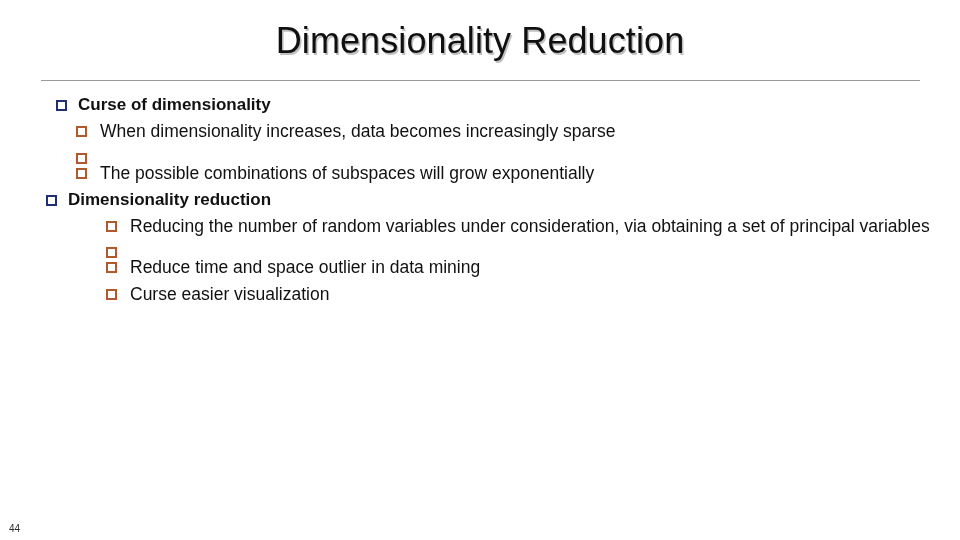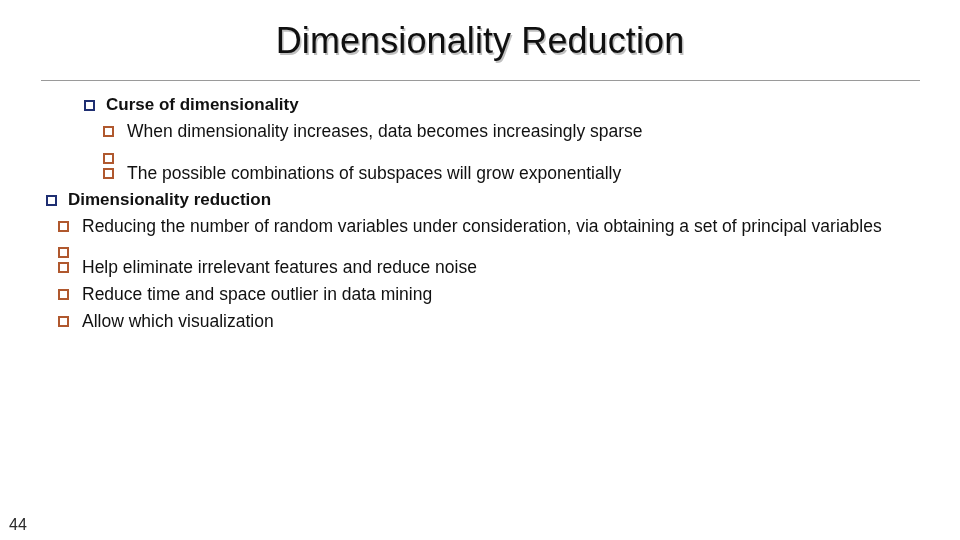--- a/index.html
+++ b/index.html
@@ -79,31 +79,31 @@
     flex: 1 1 auto;
     font-size: 17.5px;
     color: #111111;
   }
   .txt.bold {
     font-weight: bold;
     font-size: 17px;
   }
 
   
-  .ind-a { padding-left: 84px; }   
-  .ind-b { padding-left: 103px; }   
+  .ind-a { padding-left: 56px; }   
+  .ind-b { padding-left: 76px; }   
   .ind-c { padding-left: 46px; }   
-  .ind-d { padding-left: 58px; }
+  .ind-d { padding-left: 106px; }
 
   
   .page-number {
     position: absolute;
     left: 9px;
     bottom: 6px;
-    font-size: 16px;
+    font-size: 10px;
     color: #2b2b2b;
   }
 </style>
 </head>
 <body>
 
 <div class="slide-title">Dimensionality Reduction</div>
 
 <div class="title-rule"></div>
 
@@ -136,30 +136,26 @@
   <div class="line ind-d">
     <span class="bullet lvl2"></span>
     <span class="txt">Reducing the number of random variables under consideration, via obtaining a set of principal variables</span>
   </div>
 
 
   <div class="line ind-d">
     <span class="bullet lvl2"></span>
   </div>
 
-  <div class="line ind-d">
-    <span class="bullet lvl2"></span>
-    <span class="txt">Help eliminate irrelevant features and reduce noise</span>
-  </div>
 
   <div class="line ind-d">
     <span class="bullet lvl2"></span>
     <span class="txt">Reduce time and space outlier in data mining</span>
   </div>
 
   <div class="line ind-d">
     <span class="bullet lvl2"></span>
-    <span class="txt">Allow which visualization</span>
+    <span class="txt">Curse easier visualization</span>
   </div>
 
 </div>
 
 <div class="page-number">44</div>
 
 </body></html>

